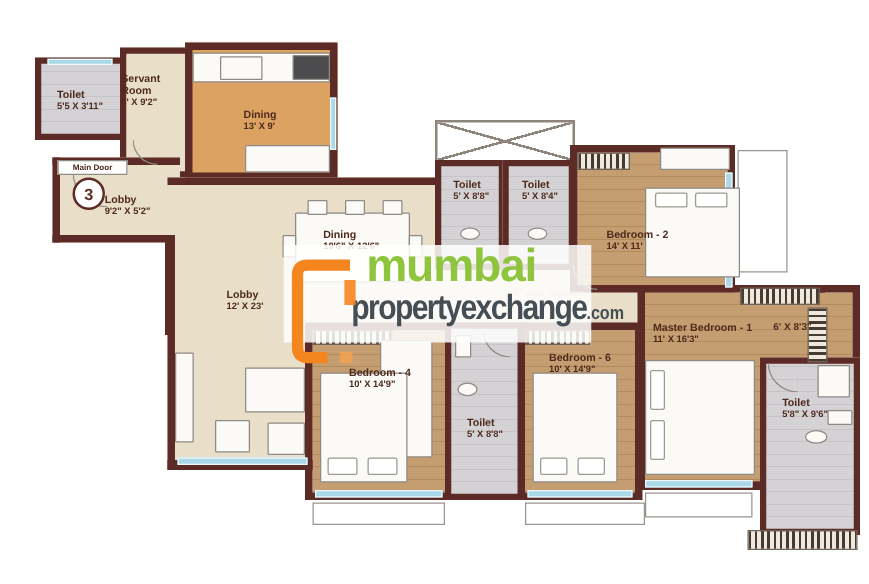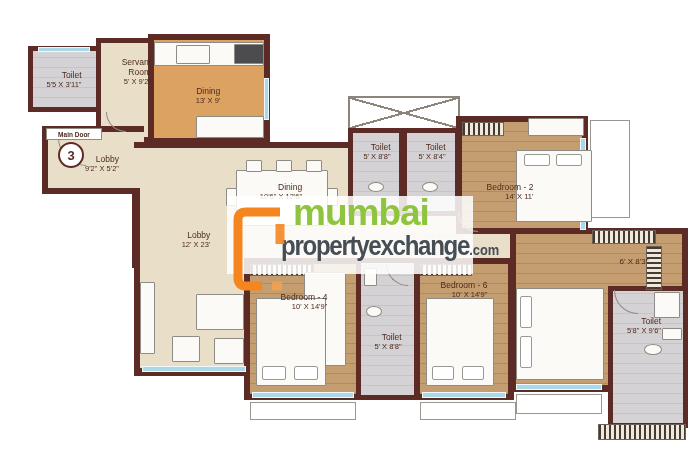--- a/index.html
+++ b/index.html
@@ -29,22 +29,22 @@
   .hatch-h{position:absolute;background:repeating-linear-gradient(90deg,#473a31 0 2px,#efe9dd 2px 5px);border:1px solid #6d6258;box-sizing:border-box;}
   .hatch-v{position:absolute;background:repeating-linear-gradient(0deg,#473a31 0 2px,#efe9dd 2px 5px);border:1px solid #6d6258;box-sizing:border-box;}
   .furn{position:absolute;background:var(--furn);border:1px solid var(--fline);box-sizing:border-box;border-radius:1px;}
   .dark{background:#4c4c4e;}
   .pillow{position:absolute;background:#fff;border:1px solid #9a9a94;border-radius:2px;box-sizing:border-box;}
   .xbox{position:absolute;border:2px solid #8d857c;background:
       linear-gradient(to top right,transparent calc(50% - 1px),#8d857c calc(50% - 1px) calc(50% + 1px),transparent calc(50% + 1px)),
       linear-gradient(to bottom right,transparent calc(50% - 1px),#8d857c calc(50% - 1px) calc(50% + 1px),transparent calc(50% + 1px)),#fff;
       box-sizing:border-box;}
   .arc{position:absolute;border-left:1px solid #8f8b85;border-bottom:1px solid #8f8b85;border-bottom-left-radius:100%;box-sizing:border-box;}
-  .label{position:absolute;transform:translate(-50%,-50%);text-align:right;color:var(--lbl);
-         font-weight:normal;font-size:8.5px;line-height:1.2;white-space:nowrap;z-index:30;}
+  .label{position:absolute;transform:translate(-50%,-50%);text-align:left;color:var(--lbl);
+         font-weight:bold;font-size:8.5px;line-height:1.2;white-space:nowrap;z-index:30;}
   .label .dims{display:block;font-size:7.5px;}
   .label span{display:block;}
   .label.narrow{white-space:normal;width:54px;}
   .label.faint{color:#c9beac;font-size:7px;z-index:18;}
   .chip{position:absolute;background:#fff;border:1px solid #8f8b85;color:var(--lbl);
         font-size:6.5px;font-weight:bold;text-align:center;line-height:11px;z-index:31;box-sizing:border-box;}
   .circle3{position:absolute;width:26px;height:26px;border-radius:50%;background:#fff;border:2px solid var(--wall);
            color:var(--wall);font-size:13px;font-weight:bold;text-align:center;line-height:23px;z-index:31;box-sizing:border-box;}
   
   .wm{position:absolute;left:227px;top:196px;width:246px;height:78px;background:rgba(255,255,255,0.85);
@@ -183,20 +183,24 @@
     <span class="dims">5' X 8'8"</span>
   </div>
   <div class="label" style="left:432px;top:152px;">
     <span>Toilet</span>
     <span class="dims">5' X 8'4"</span>
   </div>
   <div class="label" style="left:510px;top:192px;">
     <span>Bedroom - 2</span>
     <span class="dims">14' X 11'</span>
   </div>
+  <div class="label" style="left:562px;top:266px;">
+    <span>Master Bedroom - 1</span>
+    <span class="dims">11' X 16'3"</span>
+  </div>
   <div class="label" style="left:634px;top:262px;">
     <span class="dims" style="font-size:8px;">6' X 8'3"</span>
   </div>
   <div class="label" style="left:644px;top:326px;">
     <span>Toilet</span>
     <span class="dims">5'8" X 9'6"</span>
   </div>
   <div class="label" style="left:304px;top:302px;">
     <span>Bedroom - 4</span>
     <span class="dims">10' X 14'9"</span>

